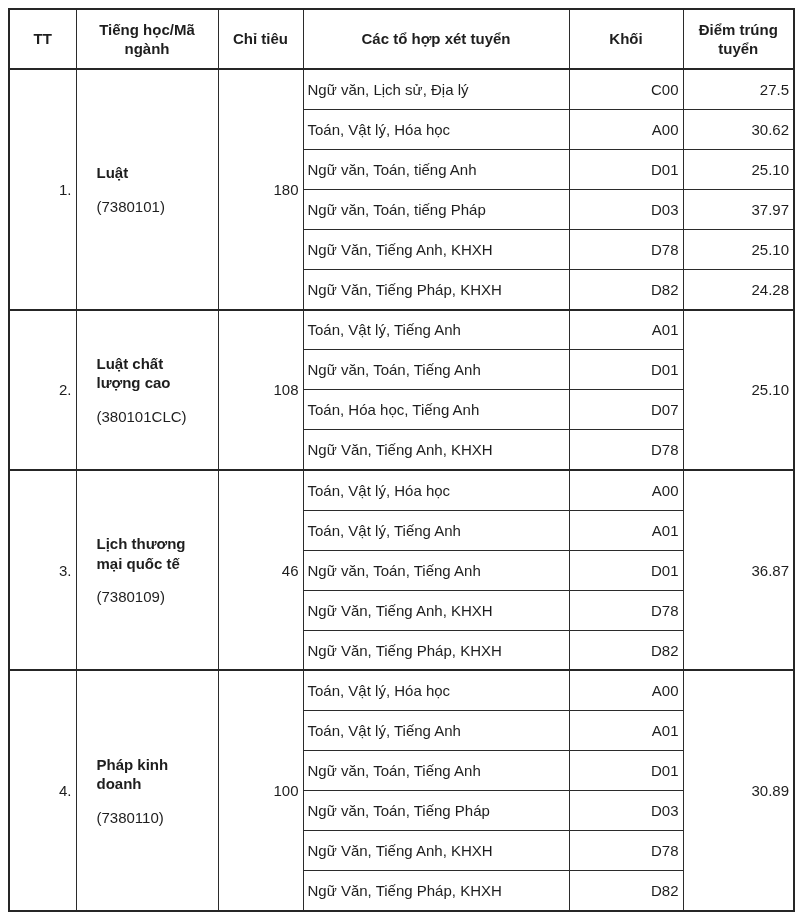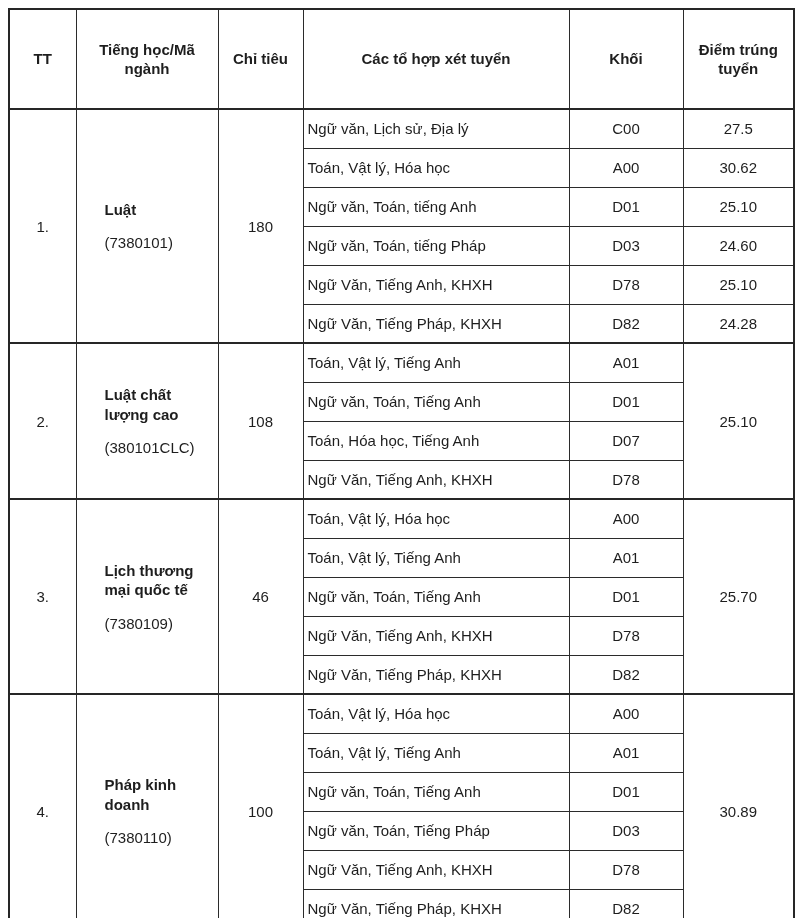--- a/index.html
+++ b/index.html
@@ -27,36 +27,36 @@
     border: 1.5px solid #2b2b2b;
     font-size: 15px;
     vertical-align: middle;
     padding: 2px 4px;
     background: #ffffff;
     overflow: hidden;
   }
   .score-table tbody {
     border-top: 2px solid #262626;
   }
-  .score-table thead tr { height: 100px; }
+  .score-table thead tr { height: 60px; }
   .score-table tbody tr { height: 39px; }
   .score-table th {
     font-weight: bold;
     text-align: center;
     line-height: 1.3;
     font-size: 15px;
   }
-  td.center { text-align: center; }
+  td.center { text-align: right; }
   td.combo {
     text-align: left;
     padding-right: 6px;
   }
   td.major {
     text-align: left;
-    padding-left: 28px;
+    padding-left: 20px;
     padding-right: 8px;
   }
   .major-name {
     font-weight: bold;
     line-height: 1.3;
   }
   .major-code {
     margin-top: 15px;
     line-height: 1.2;
   }
@@ -103,21 +103,21 @@
       <td class="center">30.62</td>
     </tr>
     <tr>
       <td class="combo">Ngữ văn, Toán, tiếng Anh</td>
       <td class="center">D01</td>
       <td class="center">25.10</td>
     </tr>
     <tr>
       <td class="combo">Ngữ văn, Toán, tiếng Pháp</td>
       <td class="center">D03</td>
-      <td class="center">24.60</td>
+      <td class="center">37.97</td>
     </tr>
     <tr>
       <td class="combo">Ngữ Văn, Tiếng Anh, KHXH</td>
       <td class="center">D78</td>
       <td class="center">25.10</td>
     </tr>
     <tr>
       <td class="combo">Ngữ Văn, Tiếng Pháp, KHXH</td>
       <td class="center">D82</td>
       <td class="center">24.28</td>
@@ -153,21 +153,21 @@
   <tbody>
     <tr>
       <td rowspan="5" class="center">3.</td>
       <td rowspan="5" class="major">
         <div class="major-name">Lịch thương mại quốc tế</div>
         <div class="major-code">(7380109)</div>
       </td>
       <td rowspan="5" class="center">46</td>
       <td class="combo">Toán, Vật lý, Hóa học</td>
       <td class="center">A00</td>
-      <td rowspan="5" class="center">25.70</td>
+      <td rowspan="5" class="center">36.87</td>
     </tr>
     <tr>
       <td class="combo">Toán, Vật lý, Tiếng Anh</td>
       <td class="center">A01</td>
     </tr>
     <tr>
       <td class="combo">Ngữ văn, Toán, Tiếng Anh</td>
       <td class="center">D01</td>
     </tr>
     <tr>

